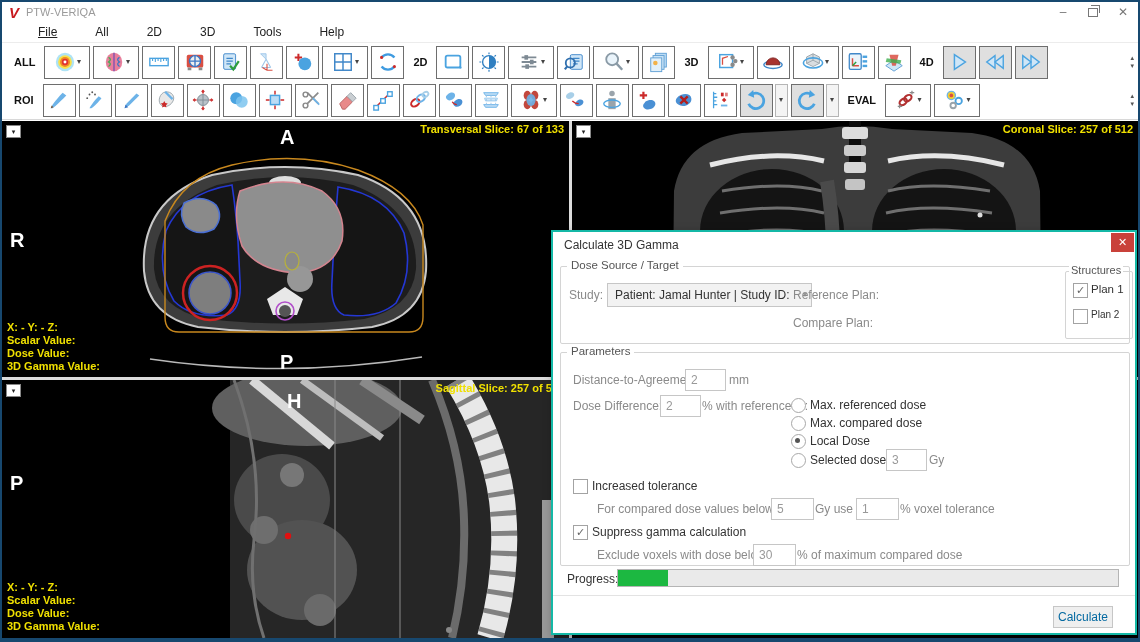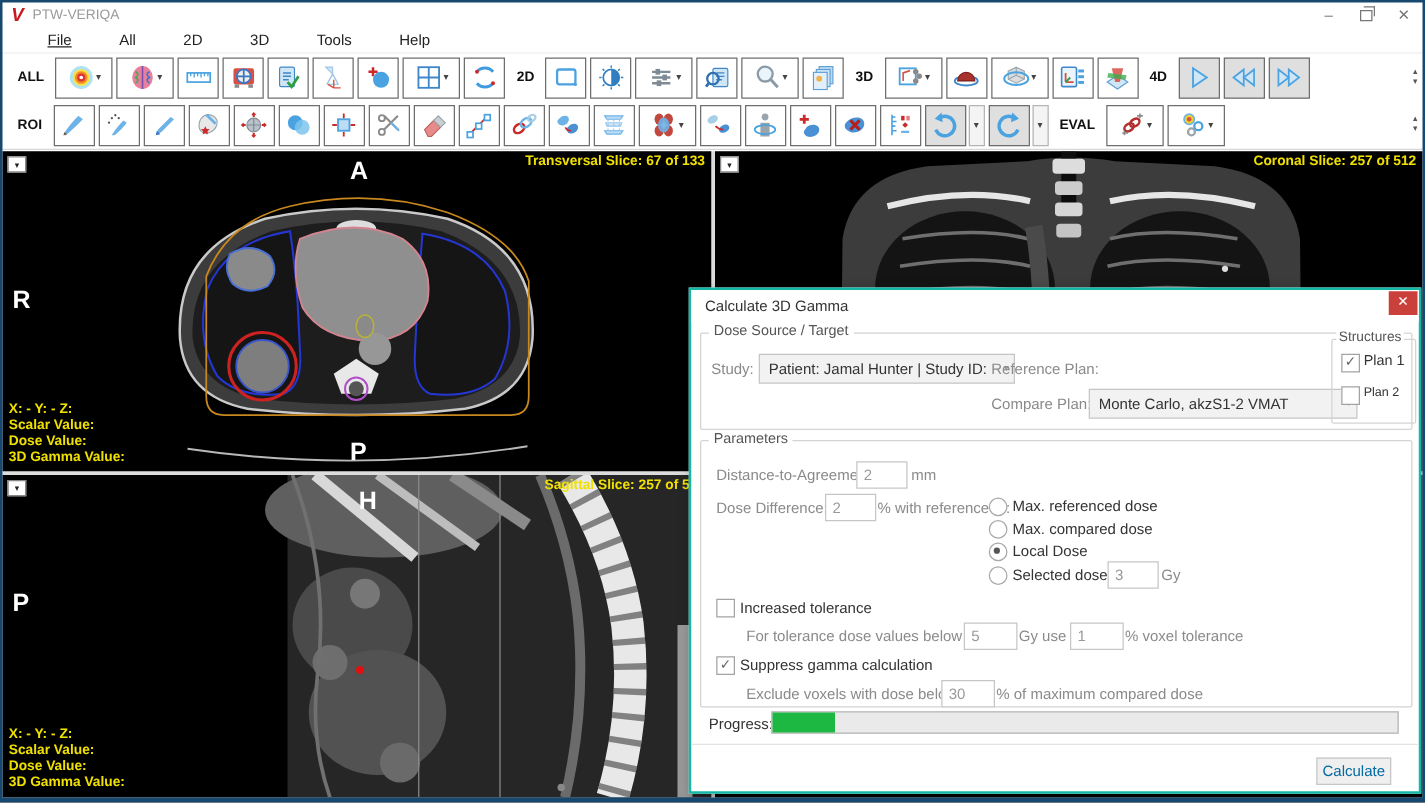--- a/index.html
+++ b/index.html
@@ -561,24 +561,20 @@
 
     <div class="grp" id="grp-dose">
       <span class="legend">Dose Source / Target</span>
       <span class="lbl" style="left:8px;top:21px;">Study:</span>
       <div class="dselect" style="left:46px;top:16px;width:178px;">
         <span class="dark">Patient: Jamal Hunter | Study ID:</span>
         <span class="chev">▾</span>
       </div>
       <span class="lbl" style="left:232px;top:21px;">Reference Plan:</span>
       <span class="lbl" style="left:232px;top:49px;">Compare Plan:</span>
-      <div class="dselect" style="left:310px;top:44px;width:188px;">
-        <span class="dark">Monte Carlo, akzS1-2 VMAT</span>
-        <span class="chev">▾</span>
-      </div>
       <div id="grp-structs">
         <span class="legend">Structures</span>
         <span class="chk checked" style="left:7px;top:11px;">
             <span class="mark">✓</span>
           </span>
         <span class="lbl dark" style="left:25px;top:11px;font-size:11.5px;">Plan 1</span>
         <span class="chk" style="left:7px;top:37px;">
             <span class="mark">✓</span>
           </span>
         <span class="lbl dark" style="left:25px;top:37px;font-size:10px;">Plan 2</span>
@@ -610,21 +606,21 @@
       <span class="lbl dark" style="left:249px;top:100px;">Selected dose</span>
       <div class="dinput" style="left:325px;top:96px;">
           <span>3</span>
         </div>
       <span class="lbl" style="left:368px;top:100px;">Gy</span>
 
       <span class="chk" style="left:12px;top:126px;">
           <span class="mark">✓</span>
         </span>
       <span class="lbl dark" style="left:31px;top:126px;">Increased tolerance</span>
-      <span class="lbl" style="left:36px;top:149px;">For tolerance dose values below</span>
+      <span class="lbl" style="left:36px;top:149px;">For compared dose values below</span>
       <div class="dinput" style="left:210px;top:145px;width:36px;">
           <span>5</span>
         </div>
       <span class="lbl" style="left:254px;top:149px;">Gy use</span>
       <div class="dinput" style="left:295px;top:145px;width:36px;">
           <span>1</span>
         </div>
       <span class="lbl" style="left:339px;top:149px;">% voxel tolerance</span>
 
       <span class="chk checked" style="left:12px;top:172px;">

